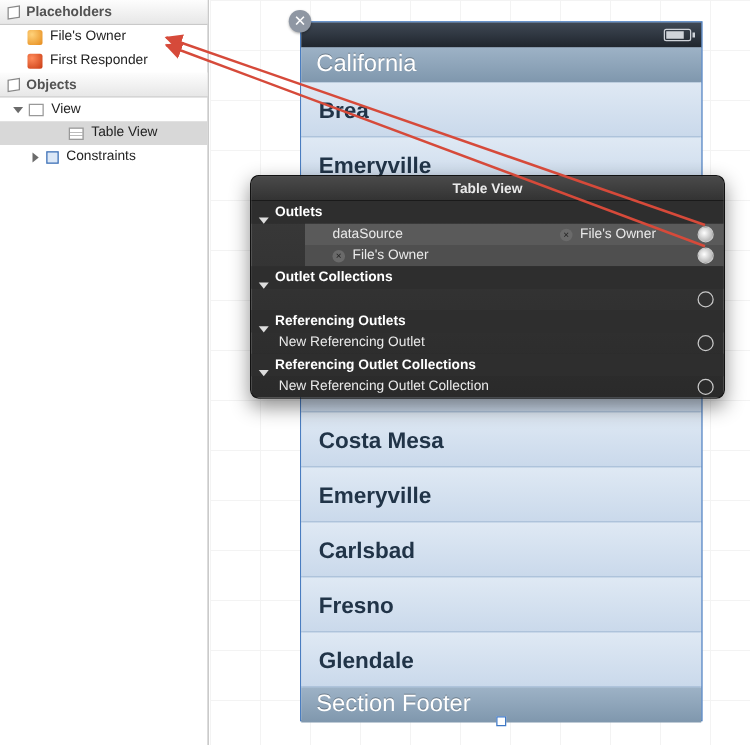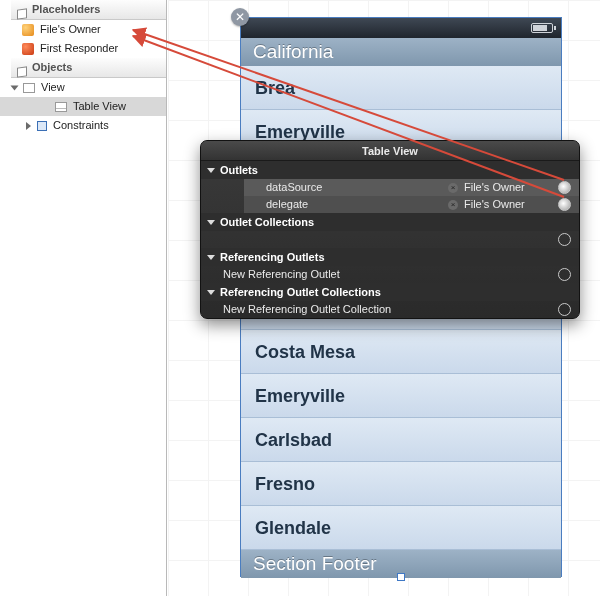--- a/index.html
+++ b/index.html
@@ -10,21 +10,21 @@
   .outline {
     position: absolute; left: 0; top: 0; width: 167px; height: 596px;
     border-right: 1px solid #b9b9b9;
     background: linear-gradient(#fff,#fff);
   }
   .outline .section-header {
     height: 20px; line-height: 20px; padding-left: 6px;
     background: linear-gradient(#fdfdfd,#e7e7e7);
     border-bottom: 1px solid #c9c9c9;
     color: #525252; font-weight: 600; font-size: 11px;
-    display: flex; align-items: flex-end; gap: 5px; margin-left: 11px;
+    display: flex; align-items: center; gap: 5px;
   }
   .cube-icon {
     width:10px; height:10px; display:inline-block;
     border:1px solid #888; background:#fff; transform: skewY(-8deg);
   }
   .outline .row {
     height: 19px; line-height: 19px; padding-left: 22px;
     color: #222; font-size: 11px; display:flex; align-items:center; gap:6px;
   }
   .outline .row.child { padding-left: 40px; }
@@ -96,21 +96,21 @@
     color:#eaeaea; font-size:11px;
     overflow:hidden;
   }
   .hud .title {
     height:20px; text-align:center; line-height:20px; font-weight:600;
     background:linear-gradient(#4a4a4a,#333);
     border-bottom:1px solid #1a1a1a;
   }
   .hud .grp {
     height:18px; line-height:18px; font-weight:600; color:#fff;
-    padding-left:6px; display:flex; align-items:center; gap:5px;
+    padding-left:6px; display:flex; align-items:flex-end; gap:5px;
     background:#2e2e2e;
   }
   .hud .grp .tri2{width:0;height:0;border-left:4px solid transparent;border-right:4px solid transparent;border-top:5px solid #ddd;}
   .hud .line {
     height:17px; line-height:17px; padding-left:22px;
     display:flex; align-items:center;
   }
   .hud .line .lbl{flex:0 0 182px;}
   .hud .line .rm{width:10px;height:10px;border-radius:50%;background:#6a6a6a;color:#222;font-size:8px;line-height:10px;text-align:center;margin-right:6px;}
   .hud .line .val{flex:1;}
@@ -201,21 +201,20 @@
         <span class="tri2"></span>
         <span>Outlets</span>
       </div>
       <div class="line lit sel">
         <span class="lbl">dataSource</span>
         <span class="rm">×</span>
         <span class="val">File's Owner</span>
         <span class="well filled"></span>
       </div>
       <div class="line lit">
-        <span class="lbl">delegate</span>
         <span class="rm">×</span>
         <span class="val">File's Owner</span>
         <span class="well filled"></span>
       </div>
       <div class="grp">
         <span class="tri2"></span>
         <span>Outlet Collections</span>
       </div>
       <div class="line">
         <span class="val"></span>

